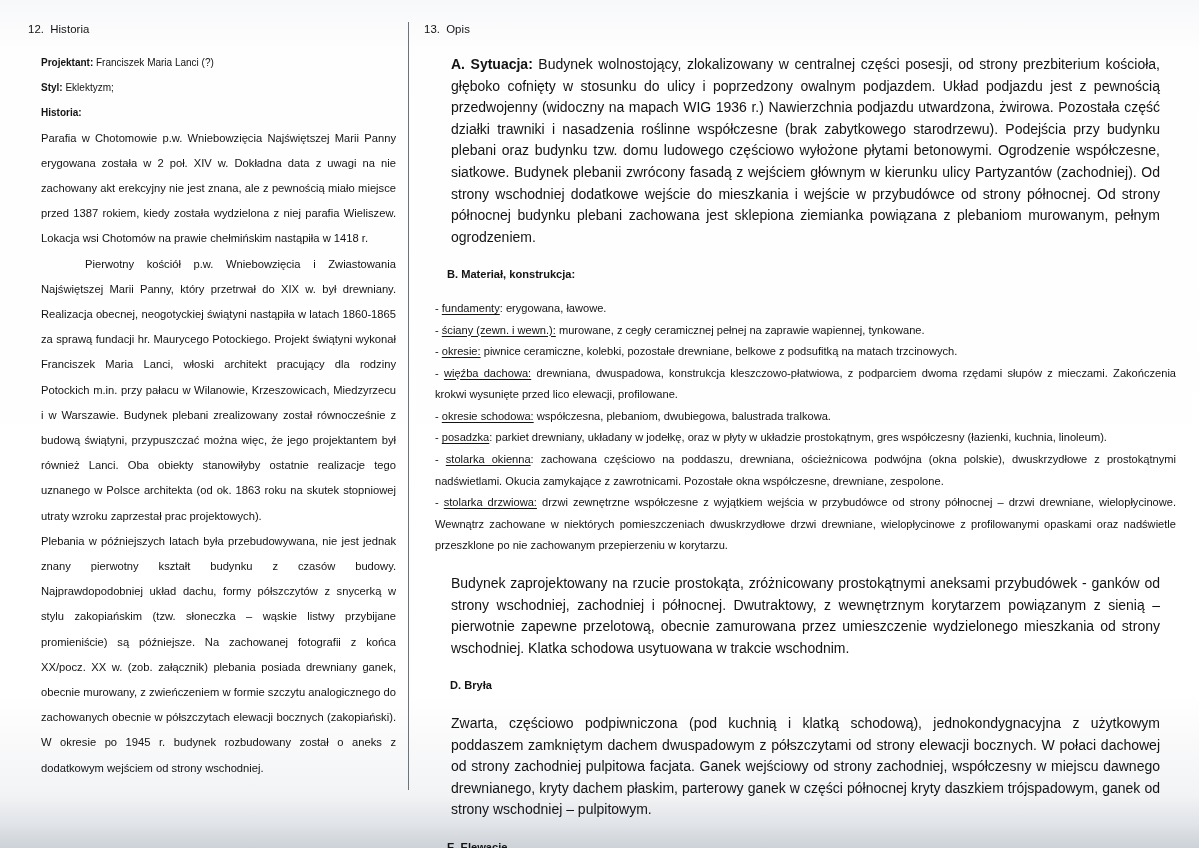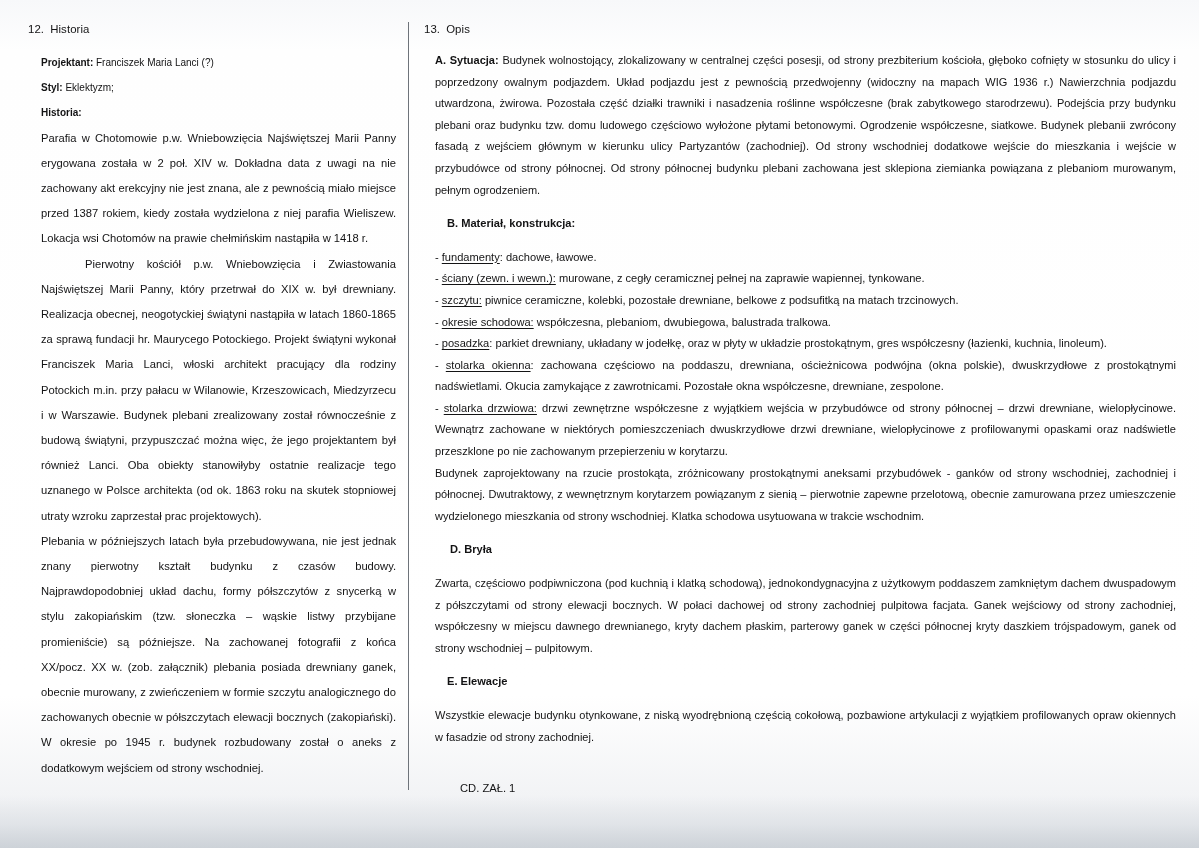--- a/index.html
+++ b/index.html
@@ -94,25 +94,25 @@
     line-height: 25.2px;
     margin: 0;
     padding-left: 13px;
   }
   .col-left .kv b { font-weight: bold; }
   .col-left p.body { margin: 0; }
   .col-left p.indent { text-indent: 44px; }
 
   
   .col-right .body {
-    font-size: 11px;
+    font-size: 14px;
     line-height: 21.6px;
     text-align: justify;
     text-justify: inter-word;
-    margin: 0;
+    margin: 16px;
     padding-left: 11px;
   }
   .col-right .hd {
     font-size: 11.1px;
     line-height: 21.6px;
     font-weight: bold;
     margin: 12px;
     padding-left: 11px;
   }
   .col-right .hd.sp { padding-left: 14px; }
@@ -177,26 +177,27 @@
         <span class="num">13.</span><span>Opis</span>
       </div>
 
       <p class="body">
         <b class="lead">A. Sytuacja:</b>
         <span>Budynek wolnostojący, zlokalizowany w centralnej części posesji, od strony prezbiterium kościoła, głęboko cofnięty w stosunku do ulicy i poprzedzony owalnym podjazdem. Układ podjazdu jest z pewnością przedwojenny (widoczny na mapach WIG 1936 r.) Nawierzchnia podjazdu utwardzona, żwirowa. Pozostała część działki trawniki i nasadzenia roślinne współczesne (brak zabytkowego starodrzewu). Podejścia przy budynku plebani oraz budynku tzw. domu ludowego częściowo wyłożone płytami betonowymi. Ogrodzenie współczesne, siatkowe. Budynek plebanii zwrócony fasadą z wejściem głównym w kierunku ulicy Partyzantów (zachodniej). Od strony wschodniej dodatkowe wejście do mieszkania i wejście w przybudówce od strony północnej. Od strony północnej budynku plebani zachowana jest sklepiona ziemianka powiązana z plebaniom murowanym, pełnym ogrodzeniem.</span>
       </p>
 
       <p class="hd">B. Materiał, konstrukcja:</p>
 
-      <p class="item">- <u class="term">fundamenty</u><span>:</span><span> dachowe, ławowe.</span></p>
+      <p class="item">- <u class="term">fundamenty</u><span>:</span><span> erygowana, ławowe.</span></p>
 
       <p class="item">- <u class="term">ściany (zewn. i wewn.):</u><span> murowane, z cegły ceramicznej pełnej na zaprawie wapiennej, tynkowane.</span></p>
 
-      <p class="item">- <u class="term">szczytu:</u><span> piwnice ceramiczne, kolebki, pozostałe drewniane, belkowe z podsufitką na matach trzcinowych.</span></p>
-
+      <p class="item">- <u class="term">okresie:</u><span> piwnice ceramiczne, kolebki, pozostałe drewniane, belkowe z podsufitką na matach trzcinowych.</span></p>
+
+      <p class="item">- <u class="term">więźba dachowa:</u><span> drewniana, dwuspadowa, konstrukcja kleszczowo-płatwiowa, z podparciem dwoma rzędami słupów z mieczami. Zakończenia krokwi wysunięte przed lico elewacji, profilowane.</span></p>
 
 
       <p class="item">- <u class="term">okresie schodowa:</u><span> współczesna, plebaniom, dwubiegowa, balustrada tralkowa.</span></p>
 
       <p class="item">- <u class="term">posadzka</u><span>:</span><span> parkiet drewniany, układany w jodełkę, oraz w płyty w układzie prostokątnym, gres współczesny (łazienki, kuchnia, linoleum).</span></p>
 
       <p class="item">- <u class="term">stolarka okienna</u><span>:</span><span> zachowana częściowo na poddaszu, drewniana, ościeżnicowa podwójna (okna polskie), dwuskrzydłowe z prostokątnymi nadświetlami. Okucia zamykające z zawrotnicami. Pozostałe okna współczesne, drewniane, zespolone.</span></p>
 
       <p class="item">- <u class="term">stolarka drzwiowa:</u><span> drzwi zewnętrzne współczesne z wyjątkiem wejścia w przybudówce od strony północnej – drzwi drewniane, wielopłycinowe. Wewnątrz zachowane w niektórych pomieszczeniach dwuskrzydłowe drzwi drewniane, wielopłycinowe z profilowanymi opaskami oraz nadświetle przeszklone po nie zachowanym przepierzeniu w korytarzu.</span></p>
 

